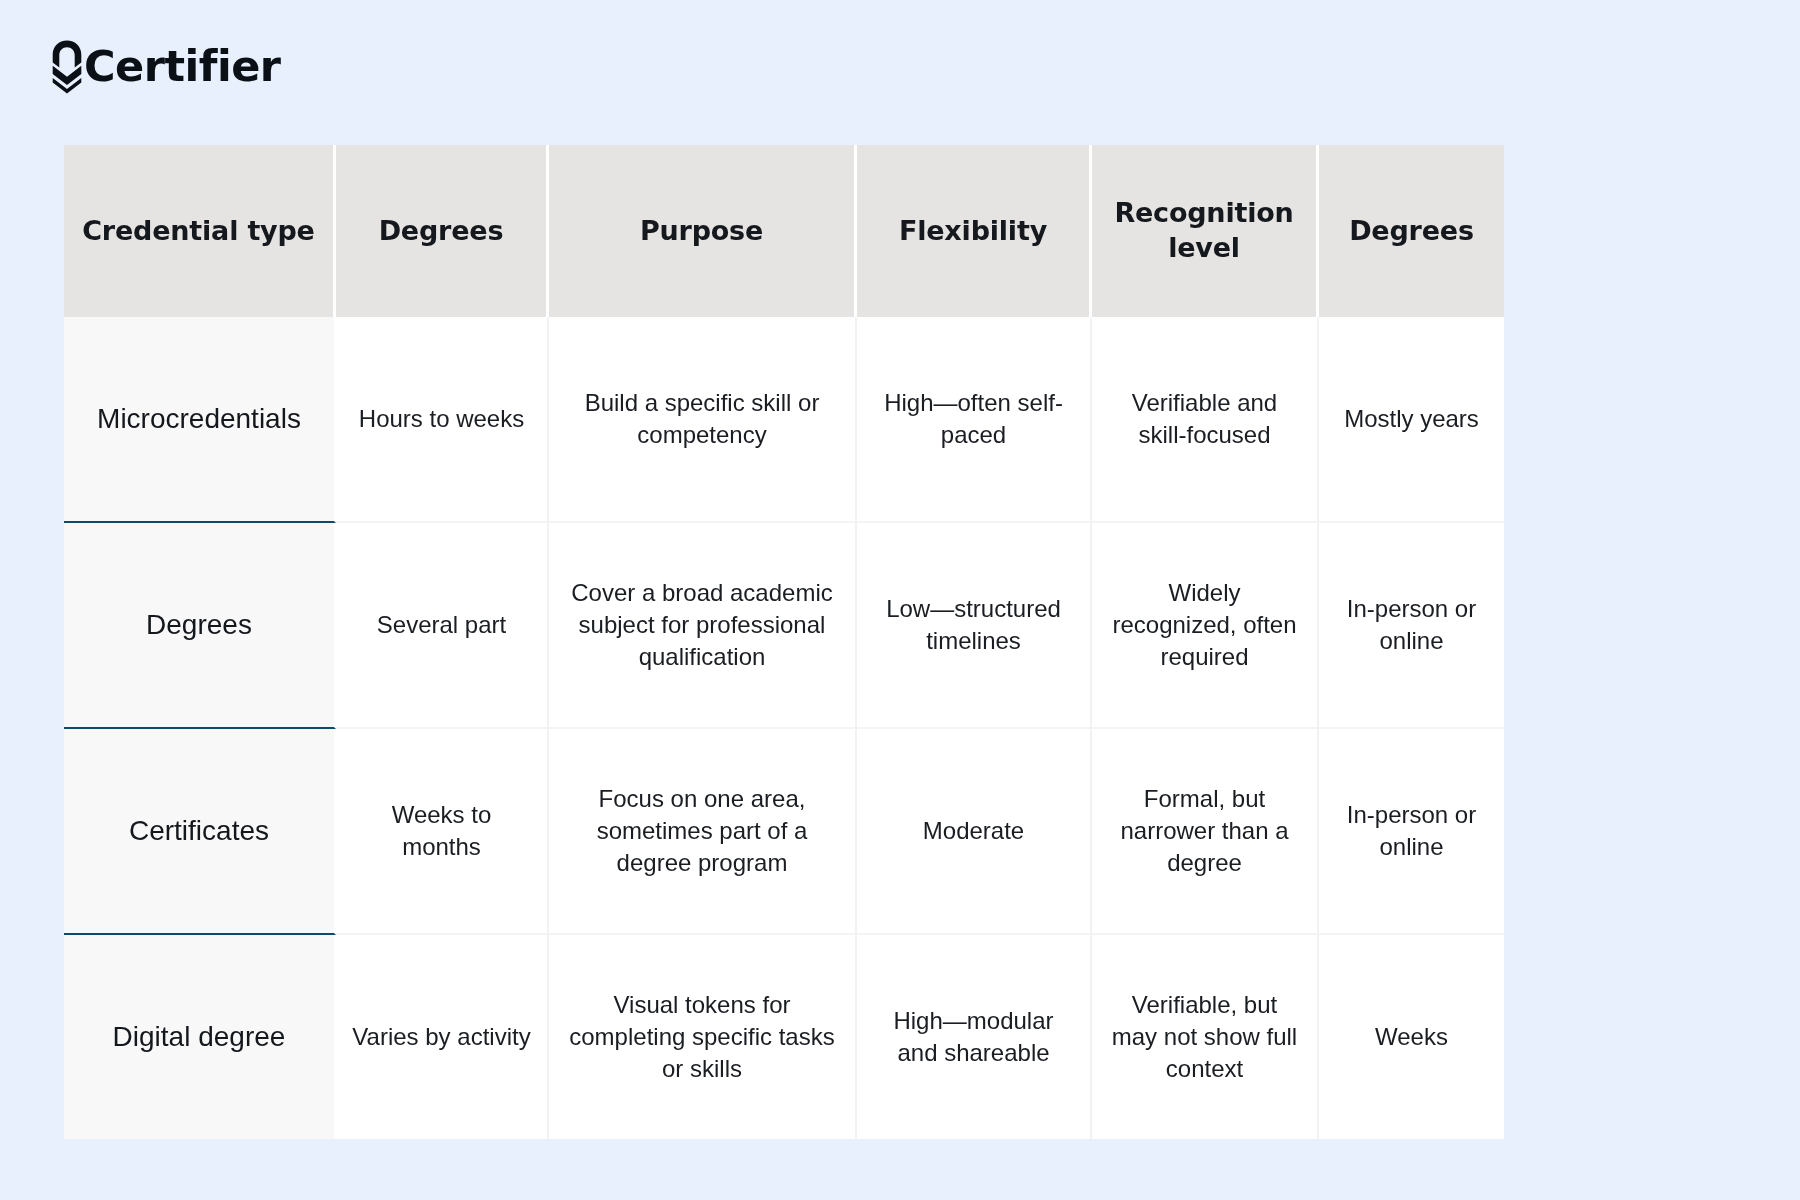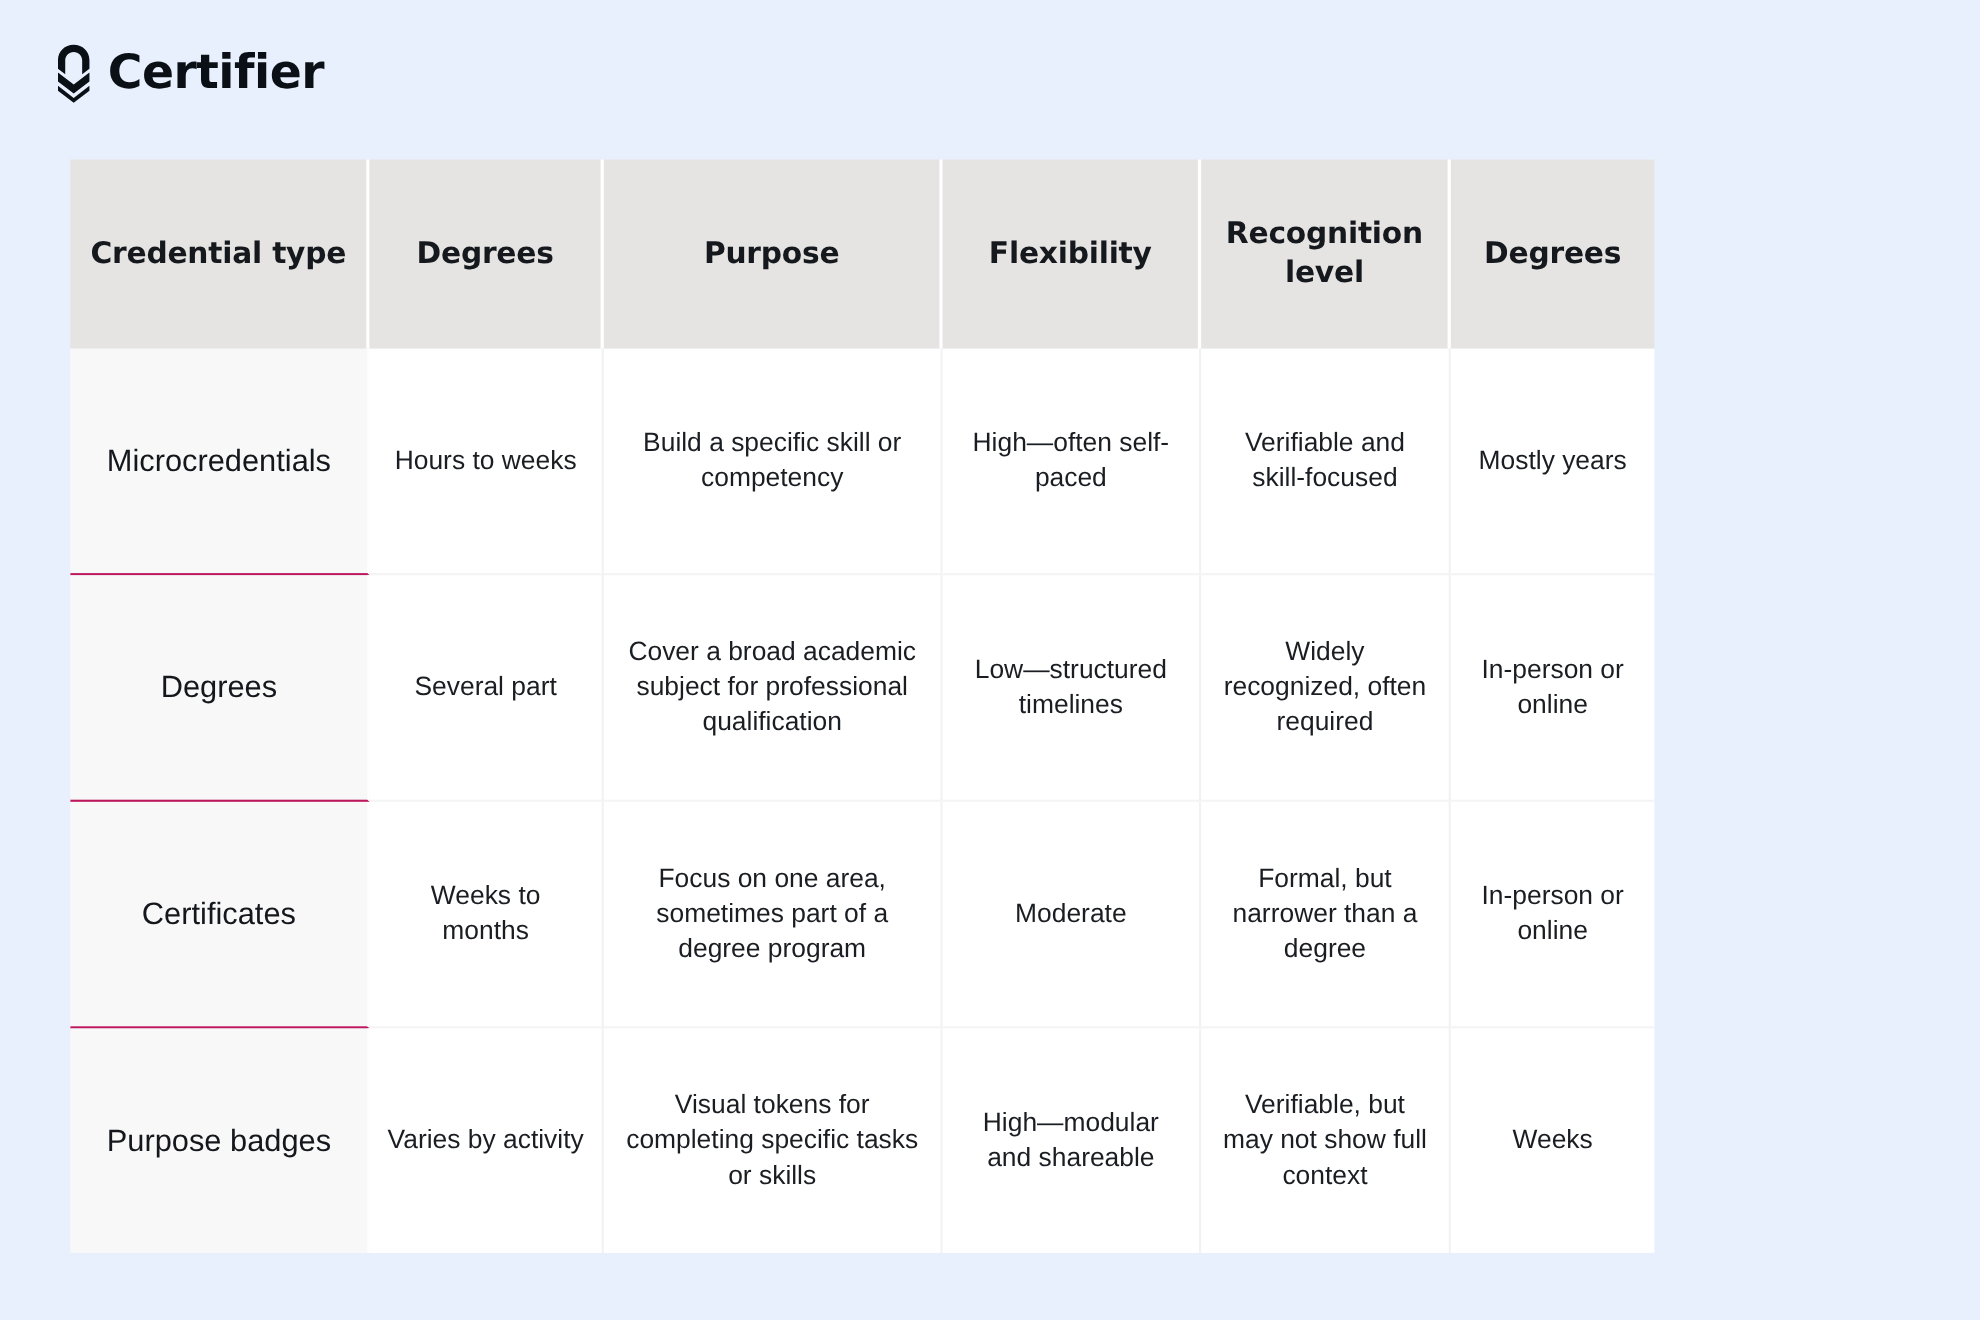--- a/index.html
+++ b/index.html
@@ -21,21 +21,20 @@
     box-sizing: border-box;
   }
 
   
   .brand {
     position: absolute;
     left: 50px;
     top: 38px;
     display: flex;
     align-items: center;
-    gap: 14px;
   }
   .brand-mark {
     width: 34px;
     height: 56px;
     display: block;
   }
   .brand-name {
     font-size: 43px;
     font-weight: 700;
     letter-spacing: -0.5px;
@@ -95,21 +94,21 @@
   table.compare tr:last-child td {
     border-bottom: none;
   }
 
   
   table.compare td.rowhead {
     background: #f8f8f8;
     font-size: 28px;
     color: #14171c;
     border-right: 2px solid #ffffff;
-    border-bottom: 2px solid #be185d;
+    border-bottom: 2px solid #0c4a6e;
   }
 
   
   col.c-type     { width: 272px; }
   col.c-duration { width: 213px; }
   col.c-purpose  { width: 308px; }
   col.c-flex     { width: 235px; }
   col.c-recog    { width: 227px; }
   col.c-deliv    { width: 185px; }
 
@@ -173,21 +172,21 @@
         </tr>
         <tr class="r3">
           <td class="rowhead">Certificates</td>
           <td>Weeks to months</td>
           <td>Focus on one area, sometimes part of a degree program</td>
           <td>Moderate</td>
           <td>Formal, but narrower than a degree</td>
           <td>In-person or online</td>
         </tr>
         <tr class="r4">
-          <td class="rowhead">Purpose badges</td>
+          <td class="rowhead">Digital degree</td>
           <td>Varies by activity</td>
           <td>Visual tokens for completing specific tasks or skills</td>
           <td>High—modular and shareable</td>
           <td>Verifiable, but may not show full context</td>
           <td>Weeks</td>
         </tr>
       </tbody>
     </table>
   </div>
 

